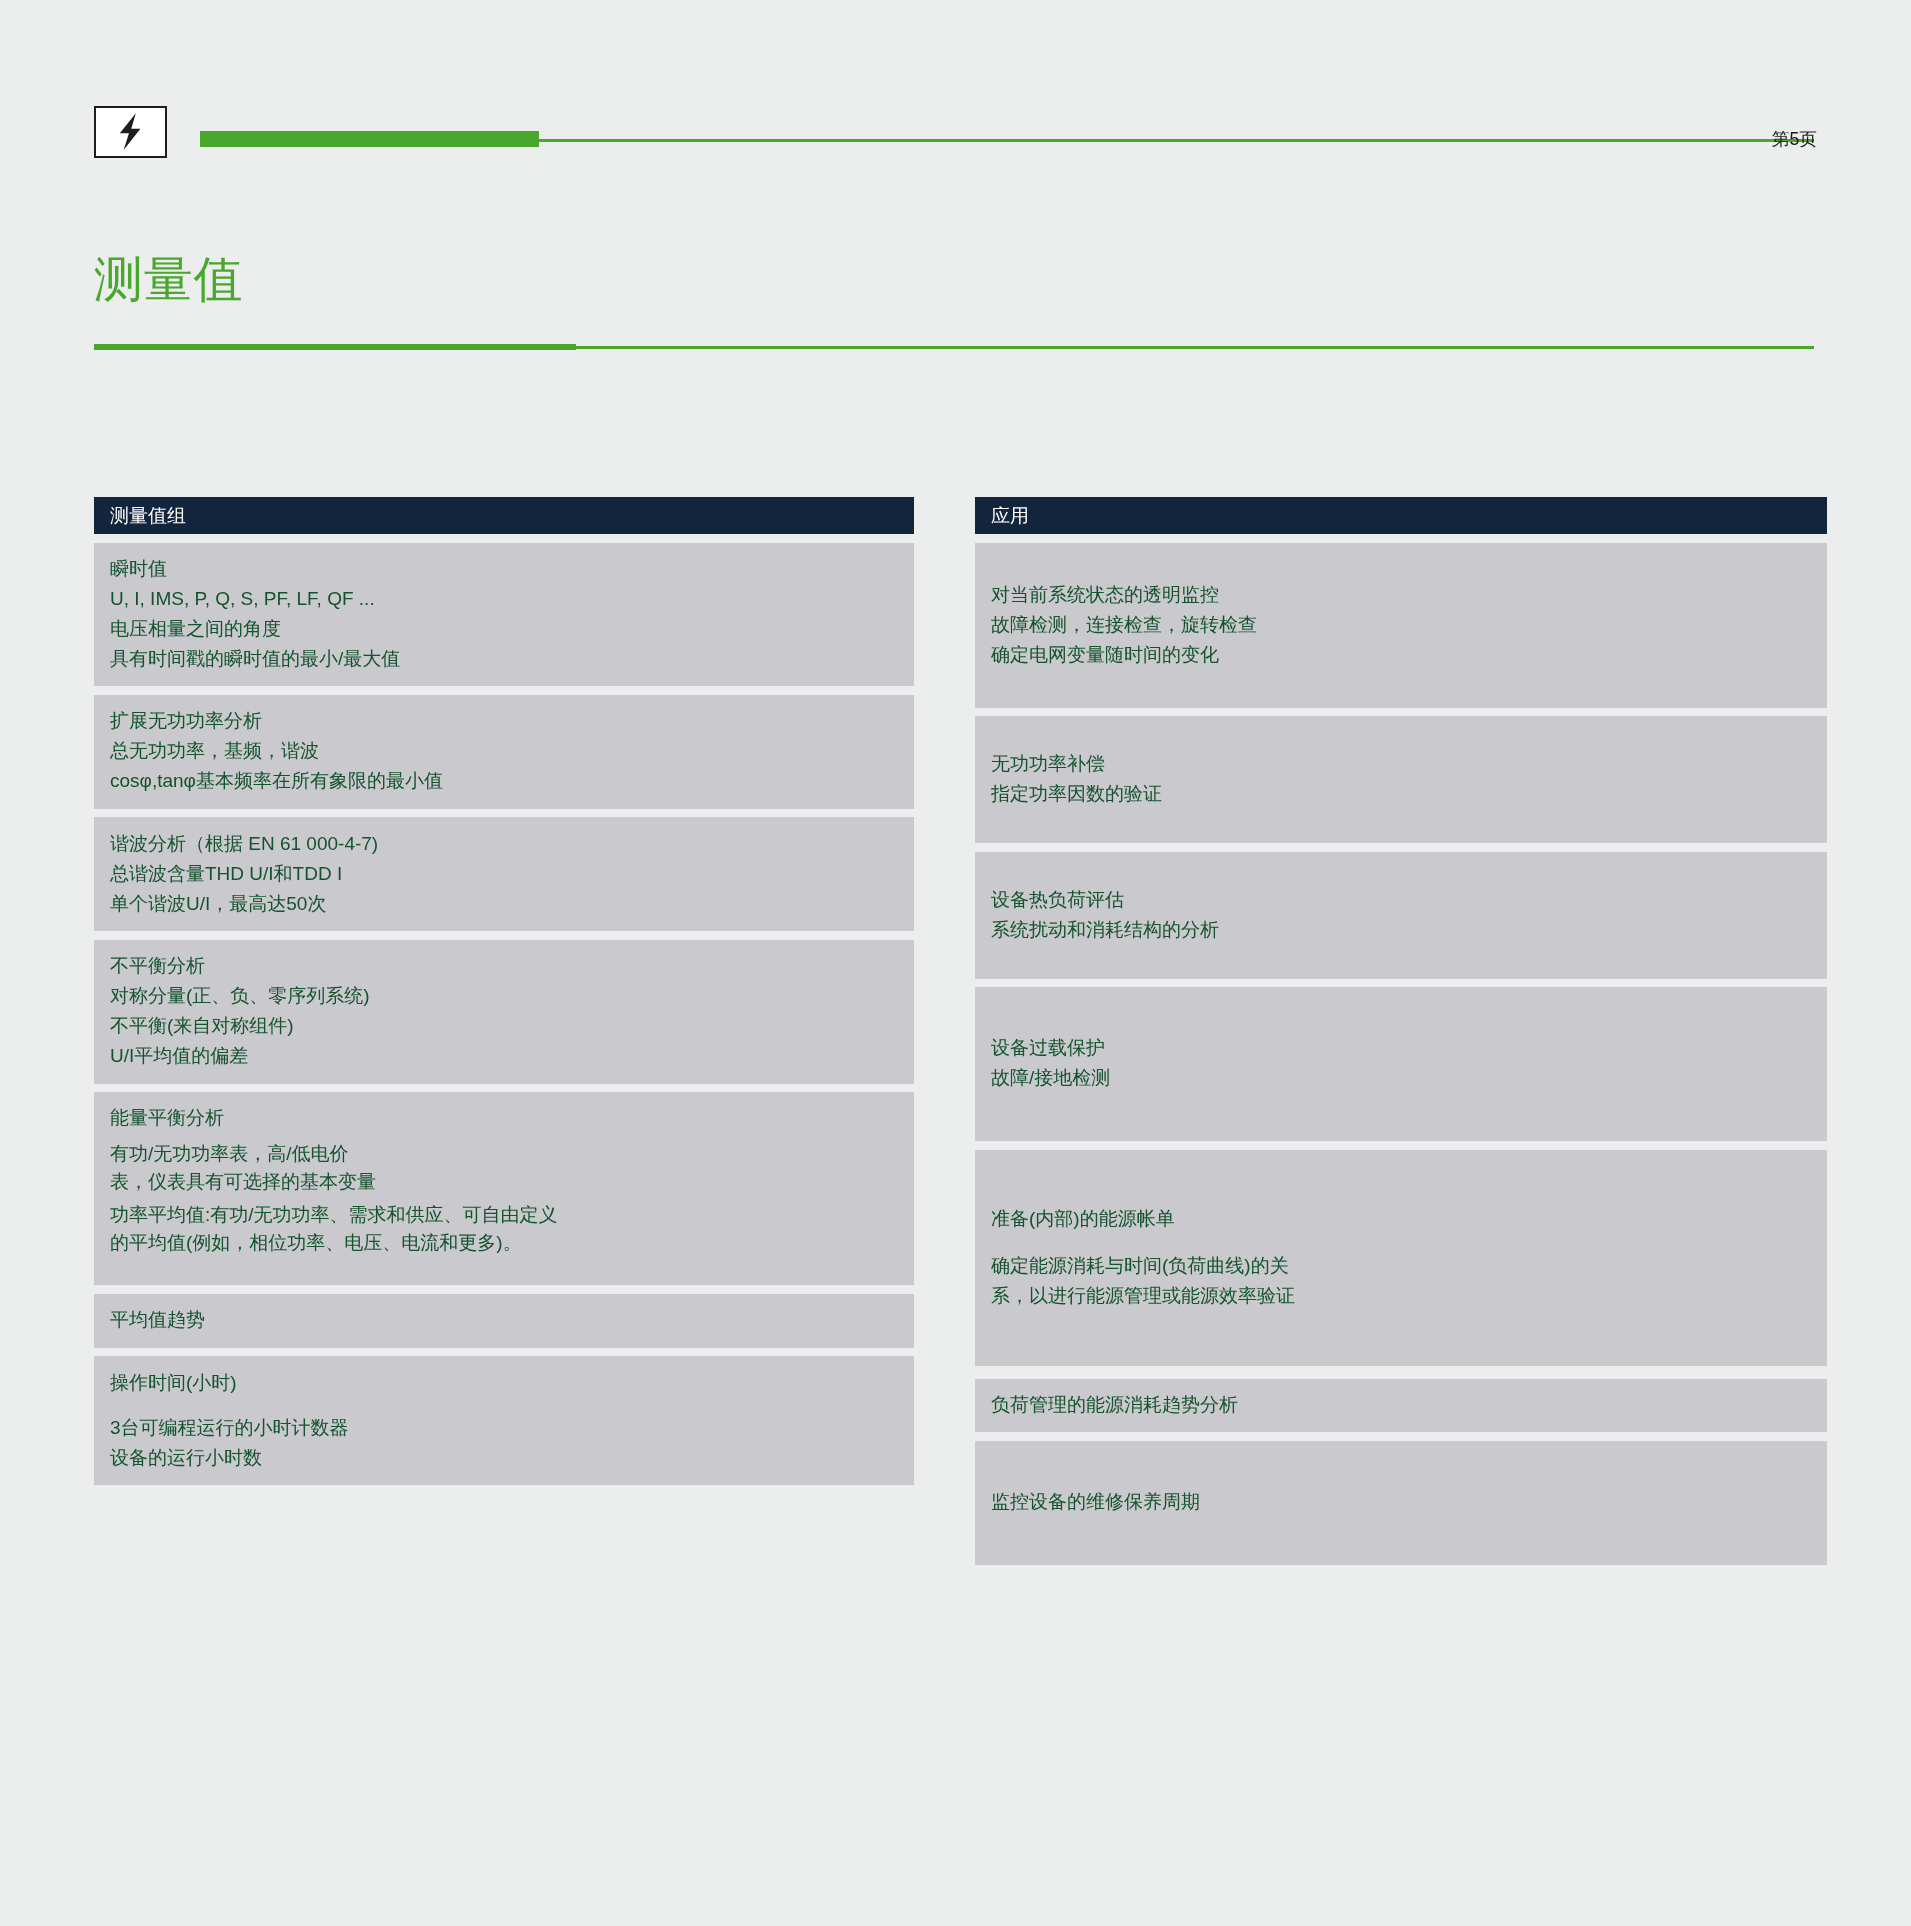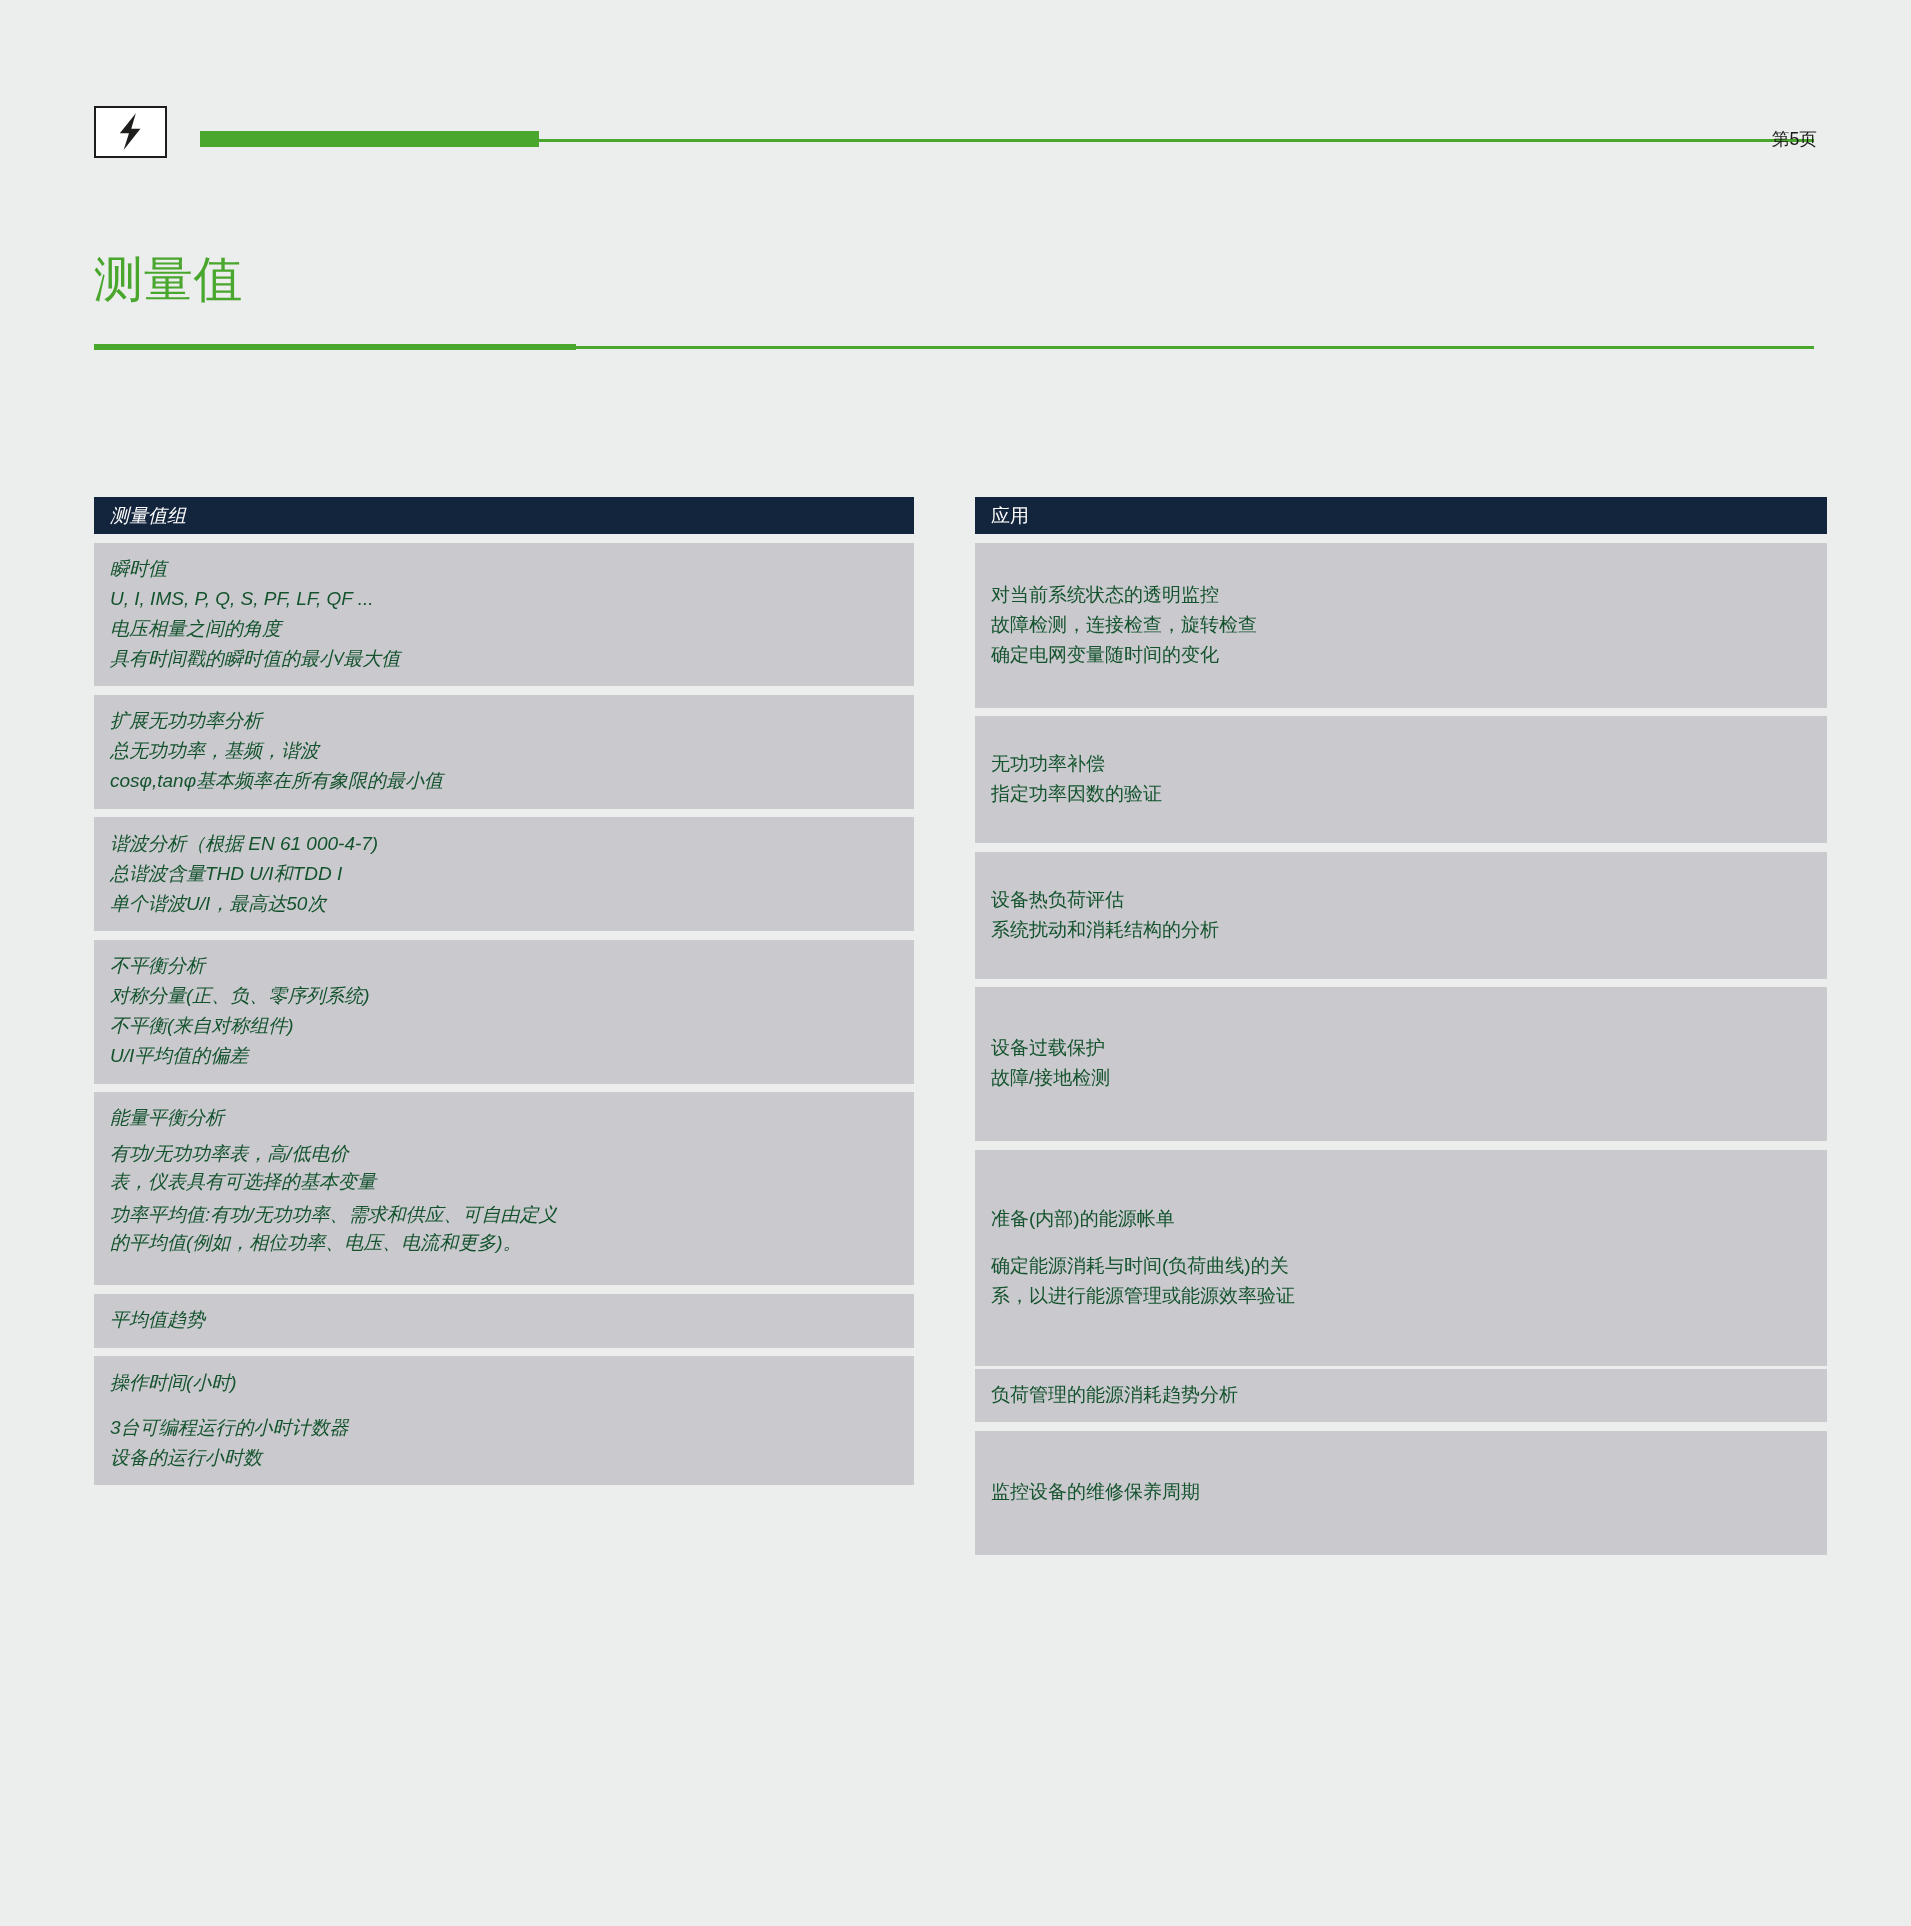--- a/index.html
+++ b/index.html
@@ -91,21 +91,21 @@
     background: #4aa72e;
   }
 
   
   .table {
     position: absolute;
     left: 94px;
     top: 497px;
     width: 1720px;
   }
-  .col-left  { position: absolute; left: 0px;    width: 820px; font-style: italic; }
+  .col-left  { position: absolute; left: 0px;    width: 820px; }
   .col-right { position: absolute; left: 881px; width: 852px; }
 
   .head-cell {
     background: #13253c;
     color: #ffffff;
     font-size: 19px;
     padding: 8.5px 16px 10px 16px;
     box-sizing: border-box;
     height: 37px;
     line-height: 20px;
@@ -219,21 +219,21 @@
         <span class="sp">故障/接地检测</span>
       </div>
 
       <div class="cell" style="margin-top:8.5px; padding-top:54px; padding-bottom:55px;">
         <span class="sp">准备(内部)的能源帐单</span>
         <span class="gap"></span>
         <span class="sp">确定能源消耗与时间(负荷曲线)的关</span>
         <span class="sp">系，以进行能源管理或能源效率验证</span>
       </div>
 
-      <div class="cell" style="margin-top:3px;">
+      <div class="cell" style="margin-top:13px;">
         <span class="sp">负荷管理的能源消耗趋势分析</span>
       </div>
 
       <div class="cell" style="margin-top:8.5px; padding-top:46px; padding-bottom:48px;">
         <span class="sp">监控设备的维修保养周期</span>
       </div>
     </div>
   </div>
 
 </div>

